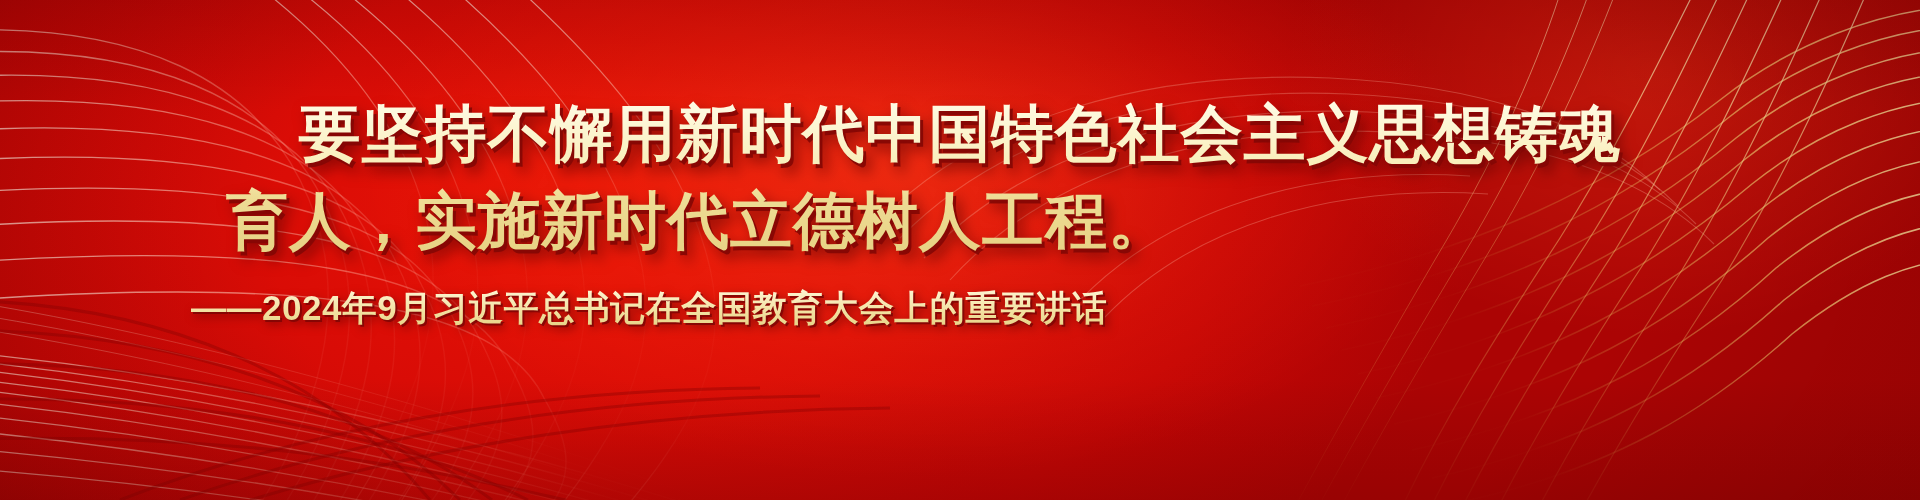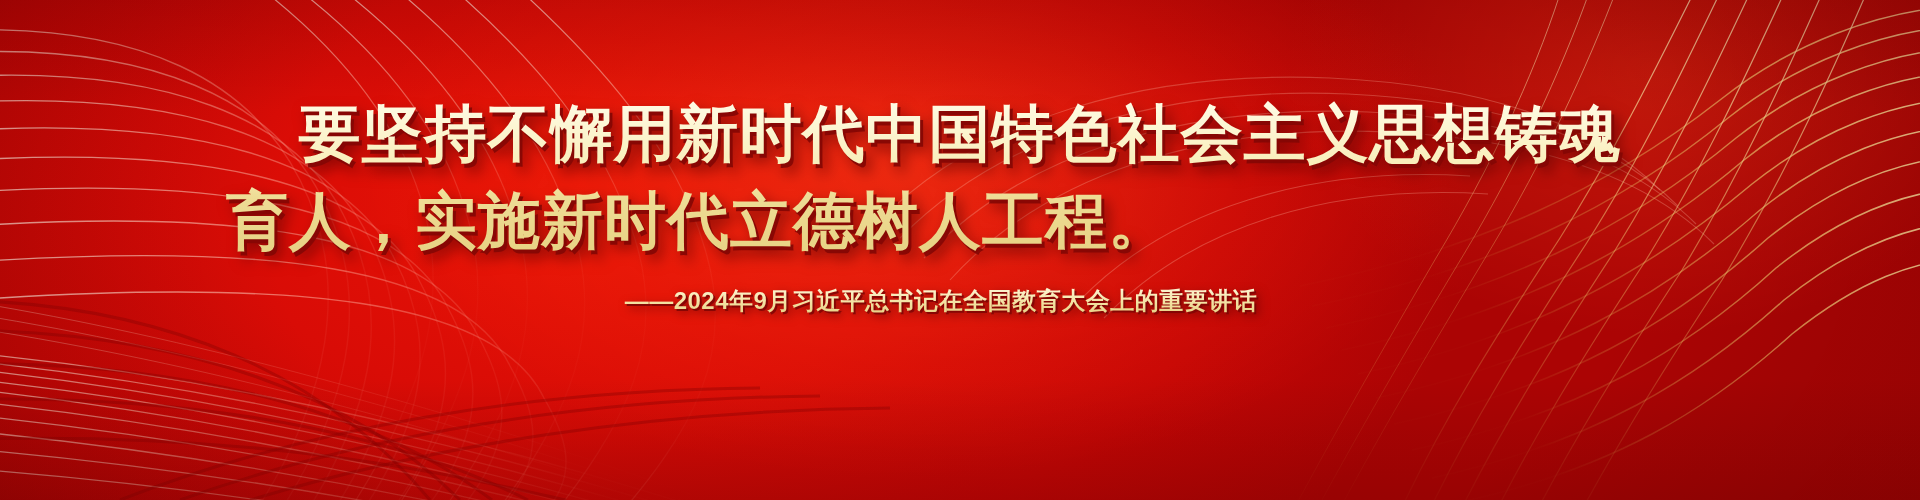--- a/index.html
+++ b/index.html
@@ -55,25 +55,25 @@
     background:linear-gradient(180deg,#fffce8 0%,#f9eeba 42%,#eedc95 62%,#e7d182 100%);
     -webkit-background-clip:text;
     background-clip:text;
     -webkit-text-fill-color:transparent;
     filter:drop-shadow(3px 4px 0px rgba(132,6,4,.92)) drop-shadow(5px 6px 7px rgba(90,2,2,.55));
   }
   .headline .l1{display:block;text-indent:0;}
   .headline .l2{display:block;text-align:left;padding-left:16px;margin-top:11px;}
   .attribution{
     width:1500px;margin:26px auto 8px auto;
-    text-align:center;
+    text-align:left;
     padding-right:38px;
     font-family:"Liberation Sans","DejaVu Sans",sans-serif;
     font-weight:bold;
-    font-size:24px;
+    font-size:35px;
     letter-spacing:.5px;
     color:#f5e6a8;
     background:linear-gradient(180deg,#fff8dd 0%,#f3e2a2 55%,#e4cd7d 100%);
     -webkit-background-clip:text;
     background-clip:text;
     -webkit-text-fill-color:transparent;
     filter:drop-shadow(2px 2px 0px rgba(130,6,4,.9)) drop-shadow(3px 3px 5px rgba(90,2,2,.5));
   }
 </style>
 </head>

